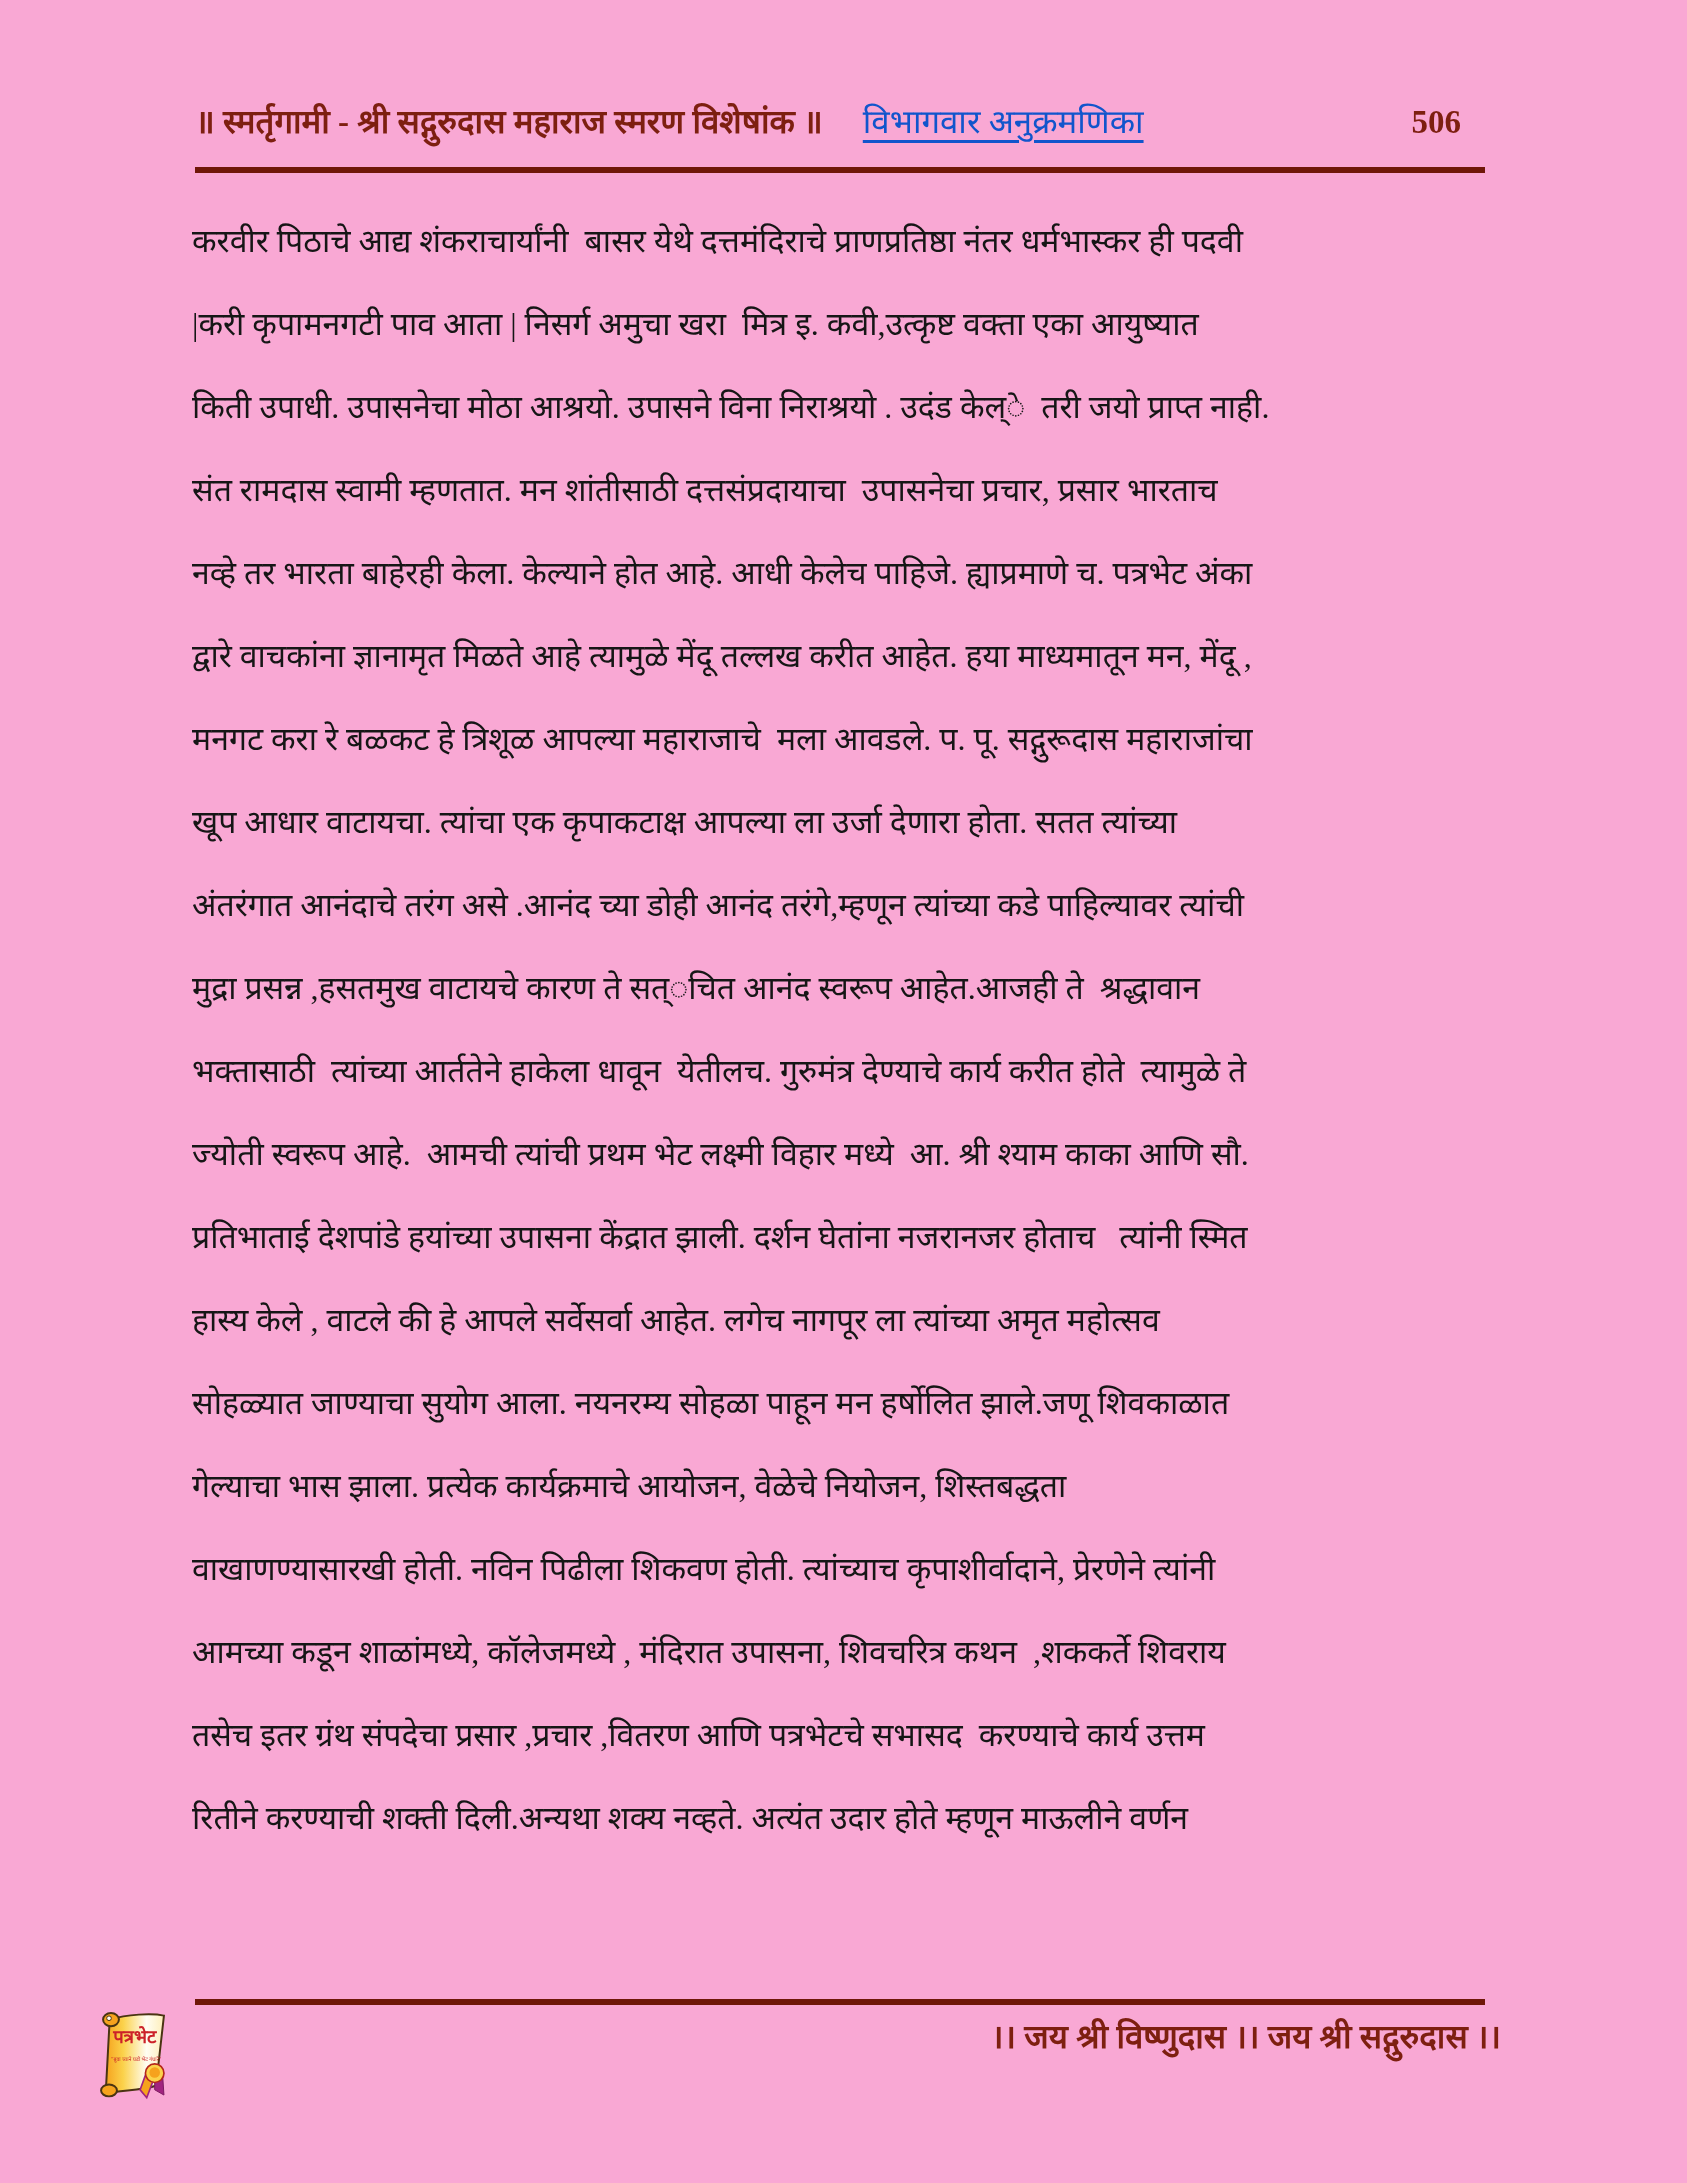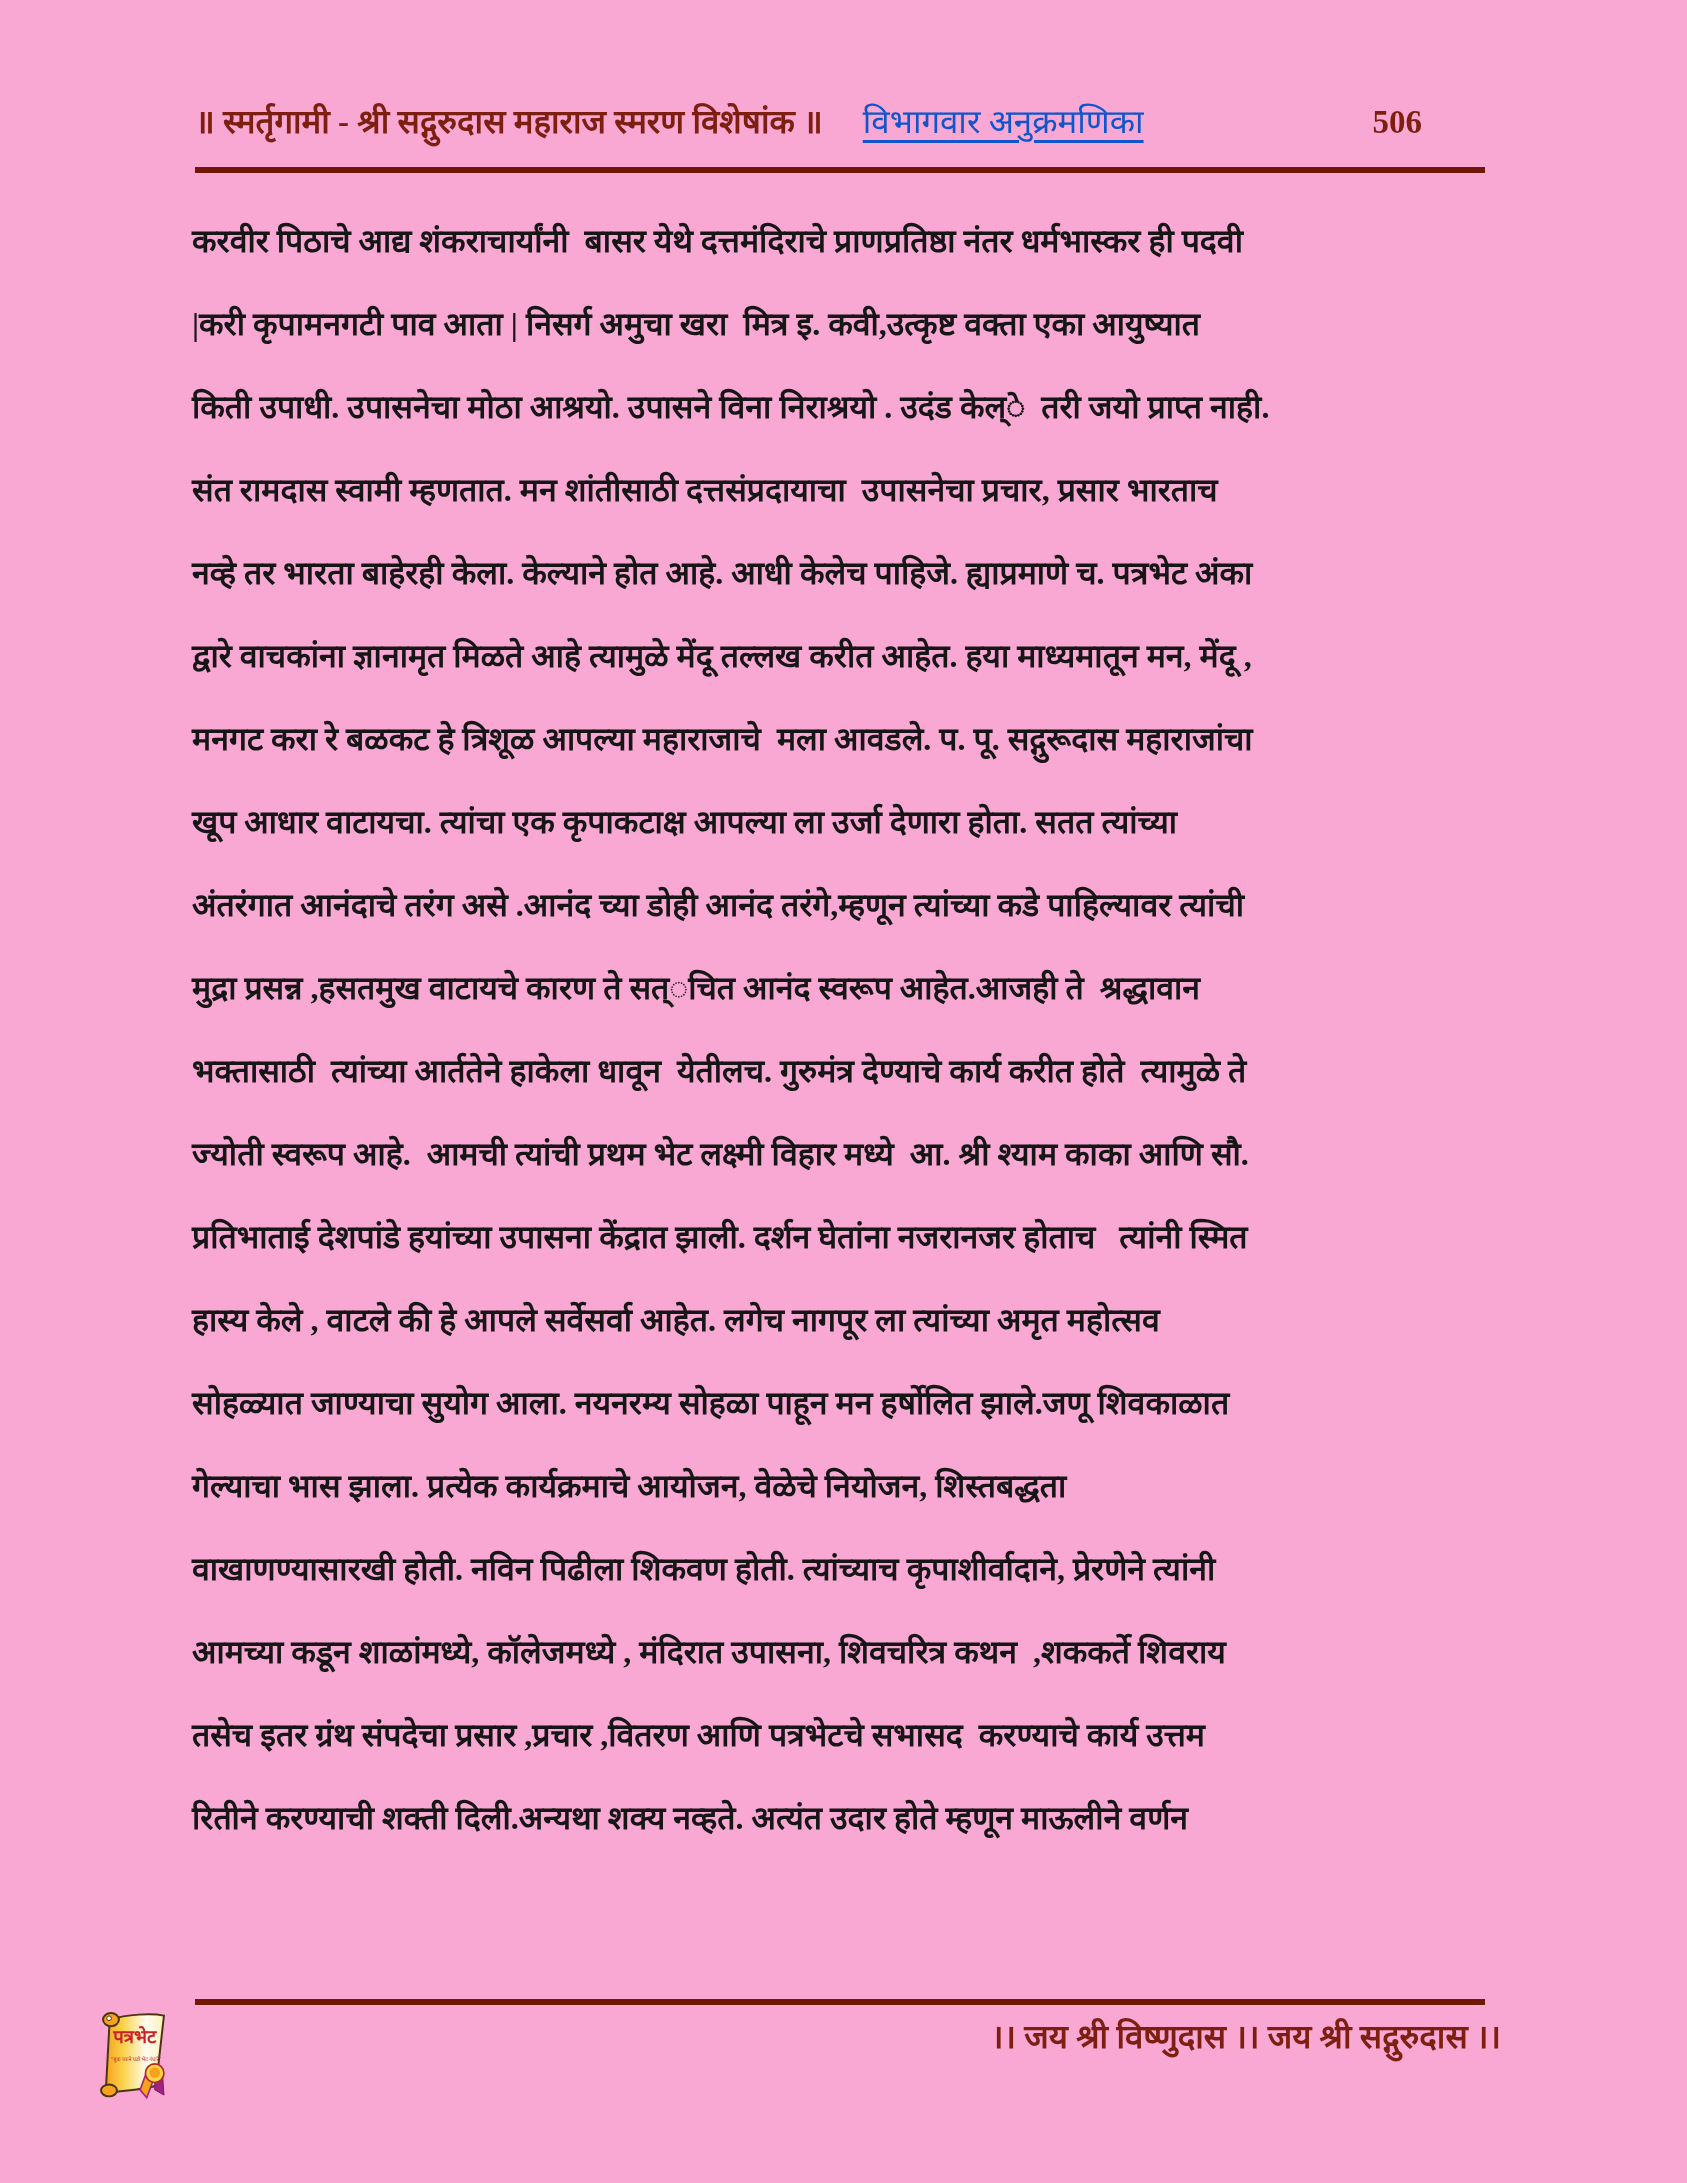--- a/index.html
+++ b/index.html
@@ -16,33 +16,33 @@
   }
   .doc-title{
     font-size:33px;font-weight:bold;color:#7d1f10;white-space:pre;
   }
   .toc-link{
     margin-left:40px;font-size:33px;font-weight:normal;color:#1155cc;
     text-decoration:underline;text-decoration-thickness:2.6px;text-underline-offset:6.6px;
     white-space:pre;cursor:pointer;
   }
   .page-num{
-    margin-left:auto;margin-right:63px;font-size:33px;font-weight:bold;color:#7d1f10;
+    margin-left:auto;margin-right:24px;font-size:33px;font-weight:bold;color:#7d1f10;
   }
   .rule{
     position:absolute;left:195px;width:1290px;height:6px;background:#6f1708;
   }
   .rule.top{top:167px;}
   .rule.bottom{top:1999px;}
   .body-text{
     position:absolute;left:192px;top:200px;width:1317px;
     font-size:32px;line-height:83px;color:#161616;
   }
   .body-text .line{
-    white-space:pre;height:83px;overflow:visible;font-weight:bold;
+    white-space:pre;height:83px;overflow:visible;
   }
   .footer-text{
     position:absolute;left:211px;top:2013px;width:1290px;
     text-align:right;font-size:33px;font-weight:bold;color:#7d1f10;white-space:pre;
   }
   .logo{
     position:absolute;left:95px;top:2009px;width:77px;height:94px;
   }
 </style>
 </head>

